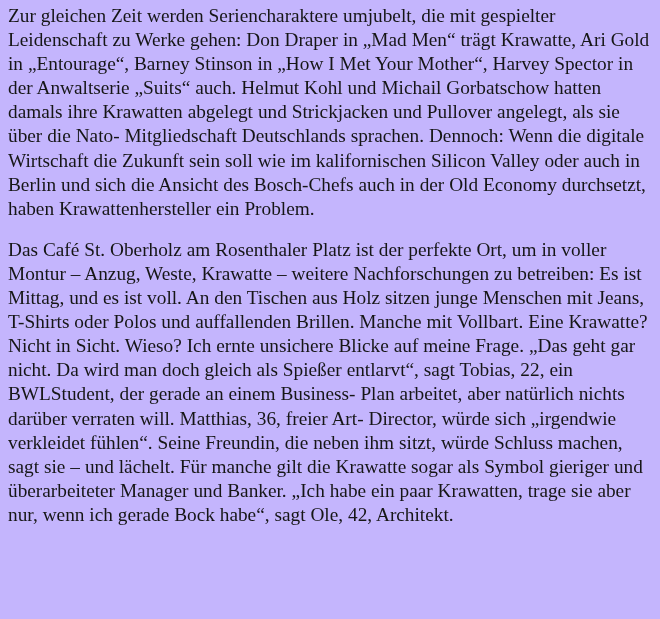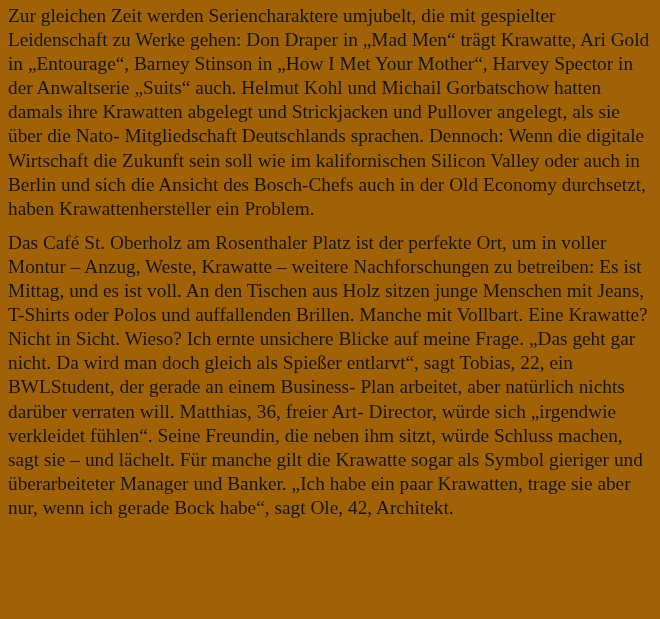--- a/index.html
+++ b/index.html
@@ -13,21 +13,21 @@
     height: 619px;
     overflow: hidden;
     font-family: "Liberation Serif", "DejaVu Serif", serif;
     color: #161616;
     -webkit-font-smoothing: antialiased;
   }
   .page {
     box-sizing: border-box;
     width: 660px;
     height: 619px;
-    background: #a16207;
+    background: #c4b5fd;
     padding: 4px 6px 0 8px;
   }
   .article {
     display: block;
   }
   .para {
     margin: 0;
     padding: 0;
     font-size: 19.3px;
     line-height: 24.1px;
@@ -35,21 +35,21 @@
     text-align-last: left;
     hyphens: none;
     -webkit-hyphens: none;
     word-spacing: 0.1px;
     letter-spacing: 0.0px;
     text-rendering: optimizeLegibility;
     font-variant-numeric: oldstyle-nums;
     font-feature-settings: "onum" 1;
   }
   .para + .para {
-    margin-top: 10px;
+    margin-top: 17px;
   }
 </style>
 </head>
 <body>
 
 <div class="page">
   <article class="article">
     <p class="para">Zur gleichen Zeit werden Seriencharaktere umjubelt, die mit gespielter Leidenschaft zu Werke gehen: Don Draper in „Mad Men“ trägt Krawatte, Ari Gold in „Entourage“, Barney Stinson in „How I Met Your Mother“, Harvey Spector in der Anwaltserie „Suits“ auch. Helmut Kohl und Michail Gorbatschow hatten damals ihre Krawatten abgelegt und Strickjacken und Pullover angelegt, als sie über die Nato- Mitgliedschaft Deutschlands sprachen. Dennoch: Wenn die digitale Wirtschaft die Zukunft sein soll wie im kalifornischen Silicon Valley oder auch in Berlin und sich die Ansicht des Bosch-Chefs auch in der Old Economy durchsetzt, haben Krawattenhersteller ein Problem.</p>
     <p class="para">Das Café St. Oberholz am Rosenthaler Platz ist der perfekte Ort, um in voller Montur – Anzug, Weste, Krawatte – weitere Nachforschungen zu betreiben: Es ist Mittag, und es ist voll. An den Tischen aus Holz sitzen junge Menschen mit Jeans, T-Shirts oder Polos und auffallenden Brillen. Manche mit Vollbart. Eine Krawatte? Nicht in Sicht. Wieso? Ich ernte unsichere Blicke auf meine Frage. „Das geht gar nicht. Da wird man doch gleich als Spießer entlarvt“, sagt Tobias, 22, ein BWLStudent, der gerade an einem Business- Plan arbeitet, aber natürlich nichts darüber verraten will. Matthias, 36, freier Art- Director, würde sich „irgendwie verkleidet fühlen“. Seine Freundin, die neben ihm sitzt, würde Schluss machen, sagt sie – und lächelt. Für manche gilt die Krawatte sogar als Symbol gieriger und überarbeiteter Manager und Banker. „Ich habe ein paar Krawatten, trage sie aber nur, wenn ich gerade Bock habe“, sagt Ole, 42, Architekt.</p>
   </article>

